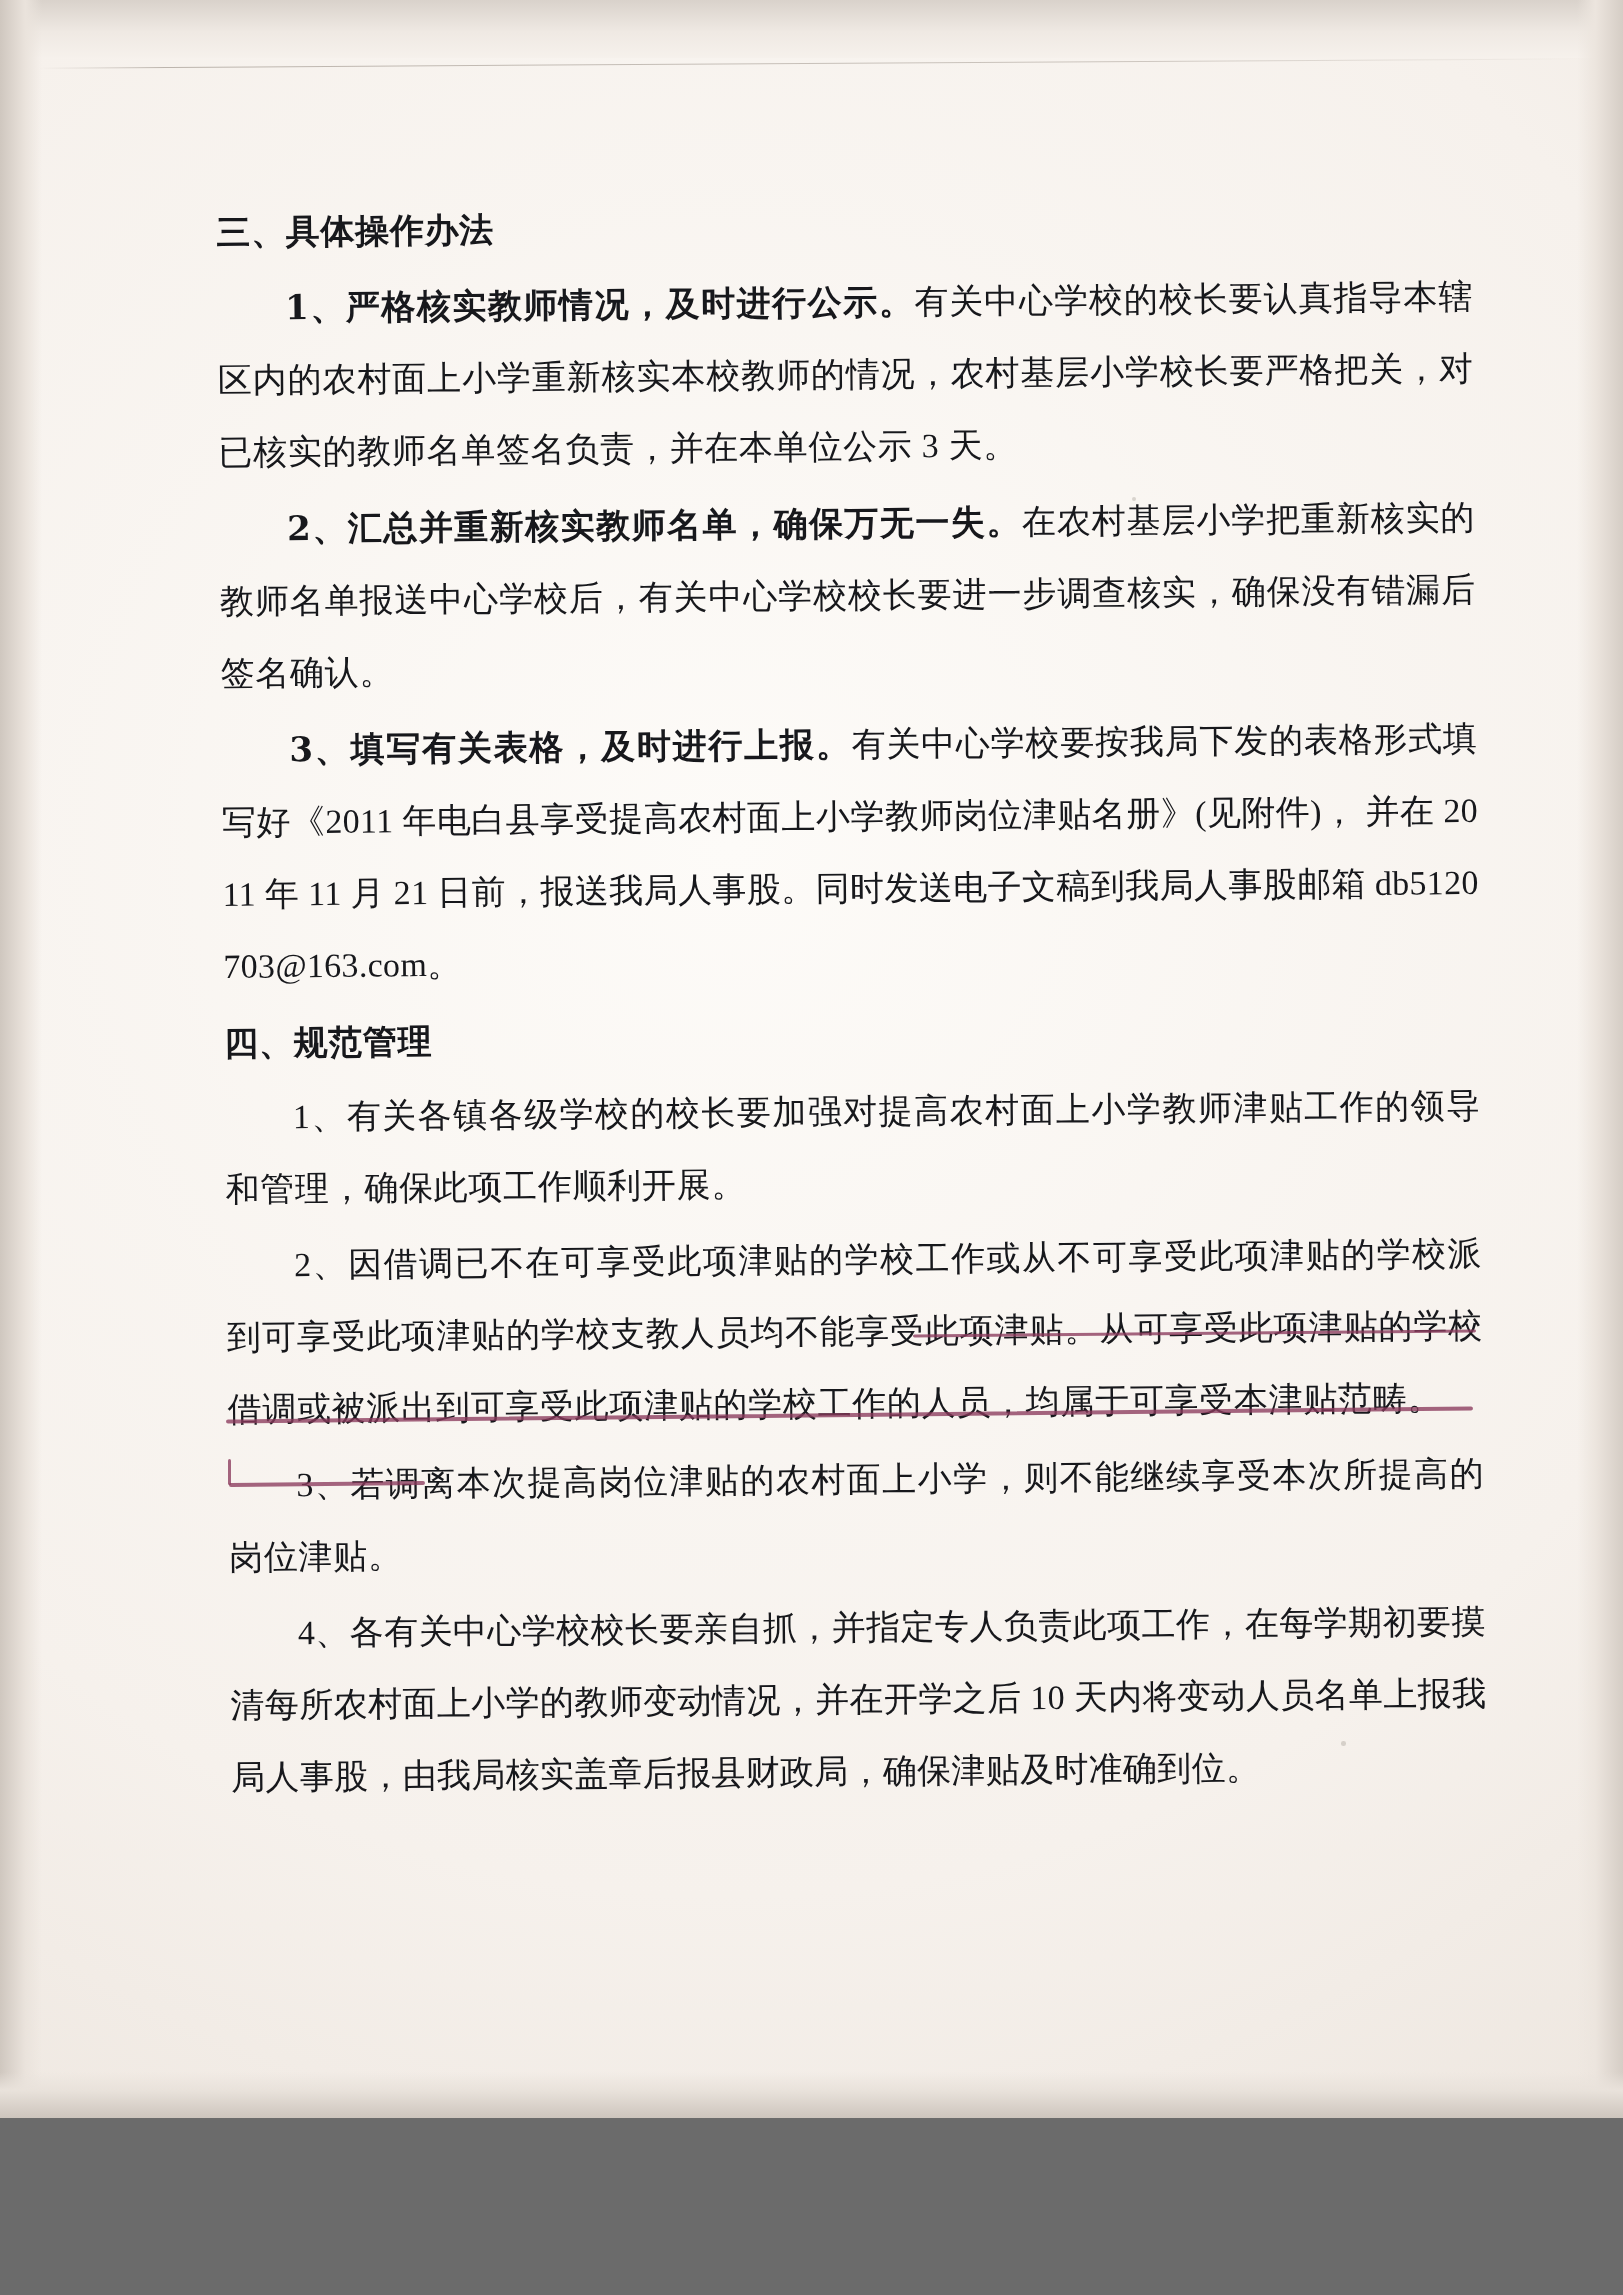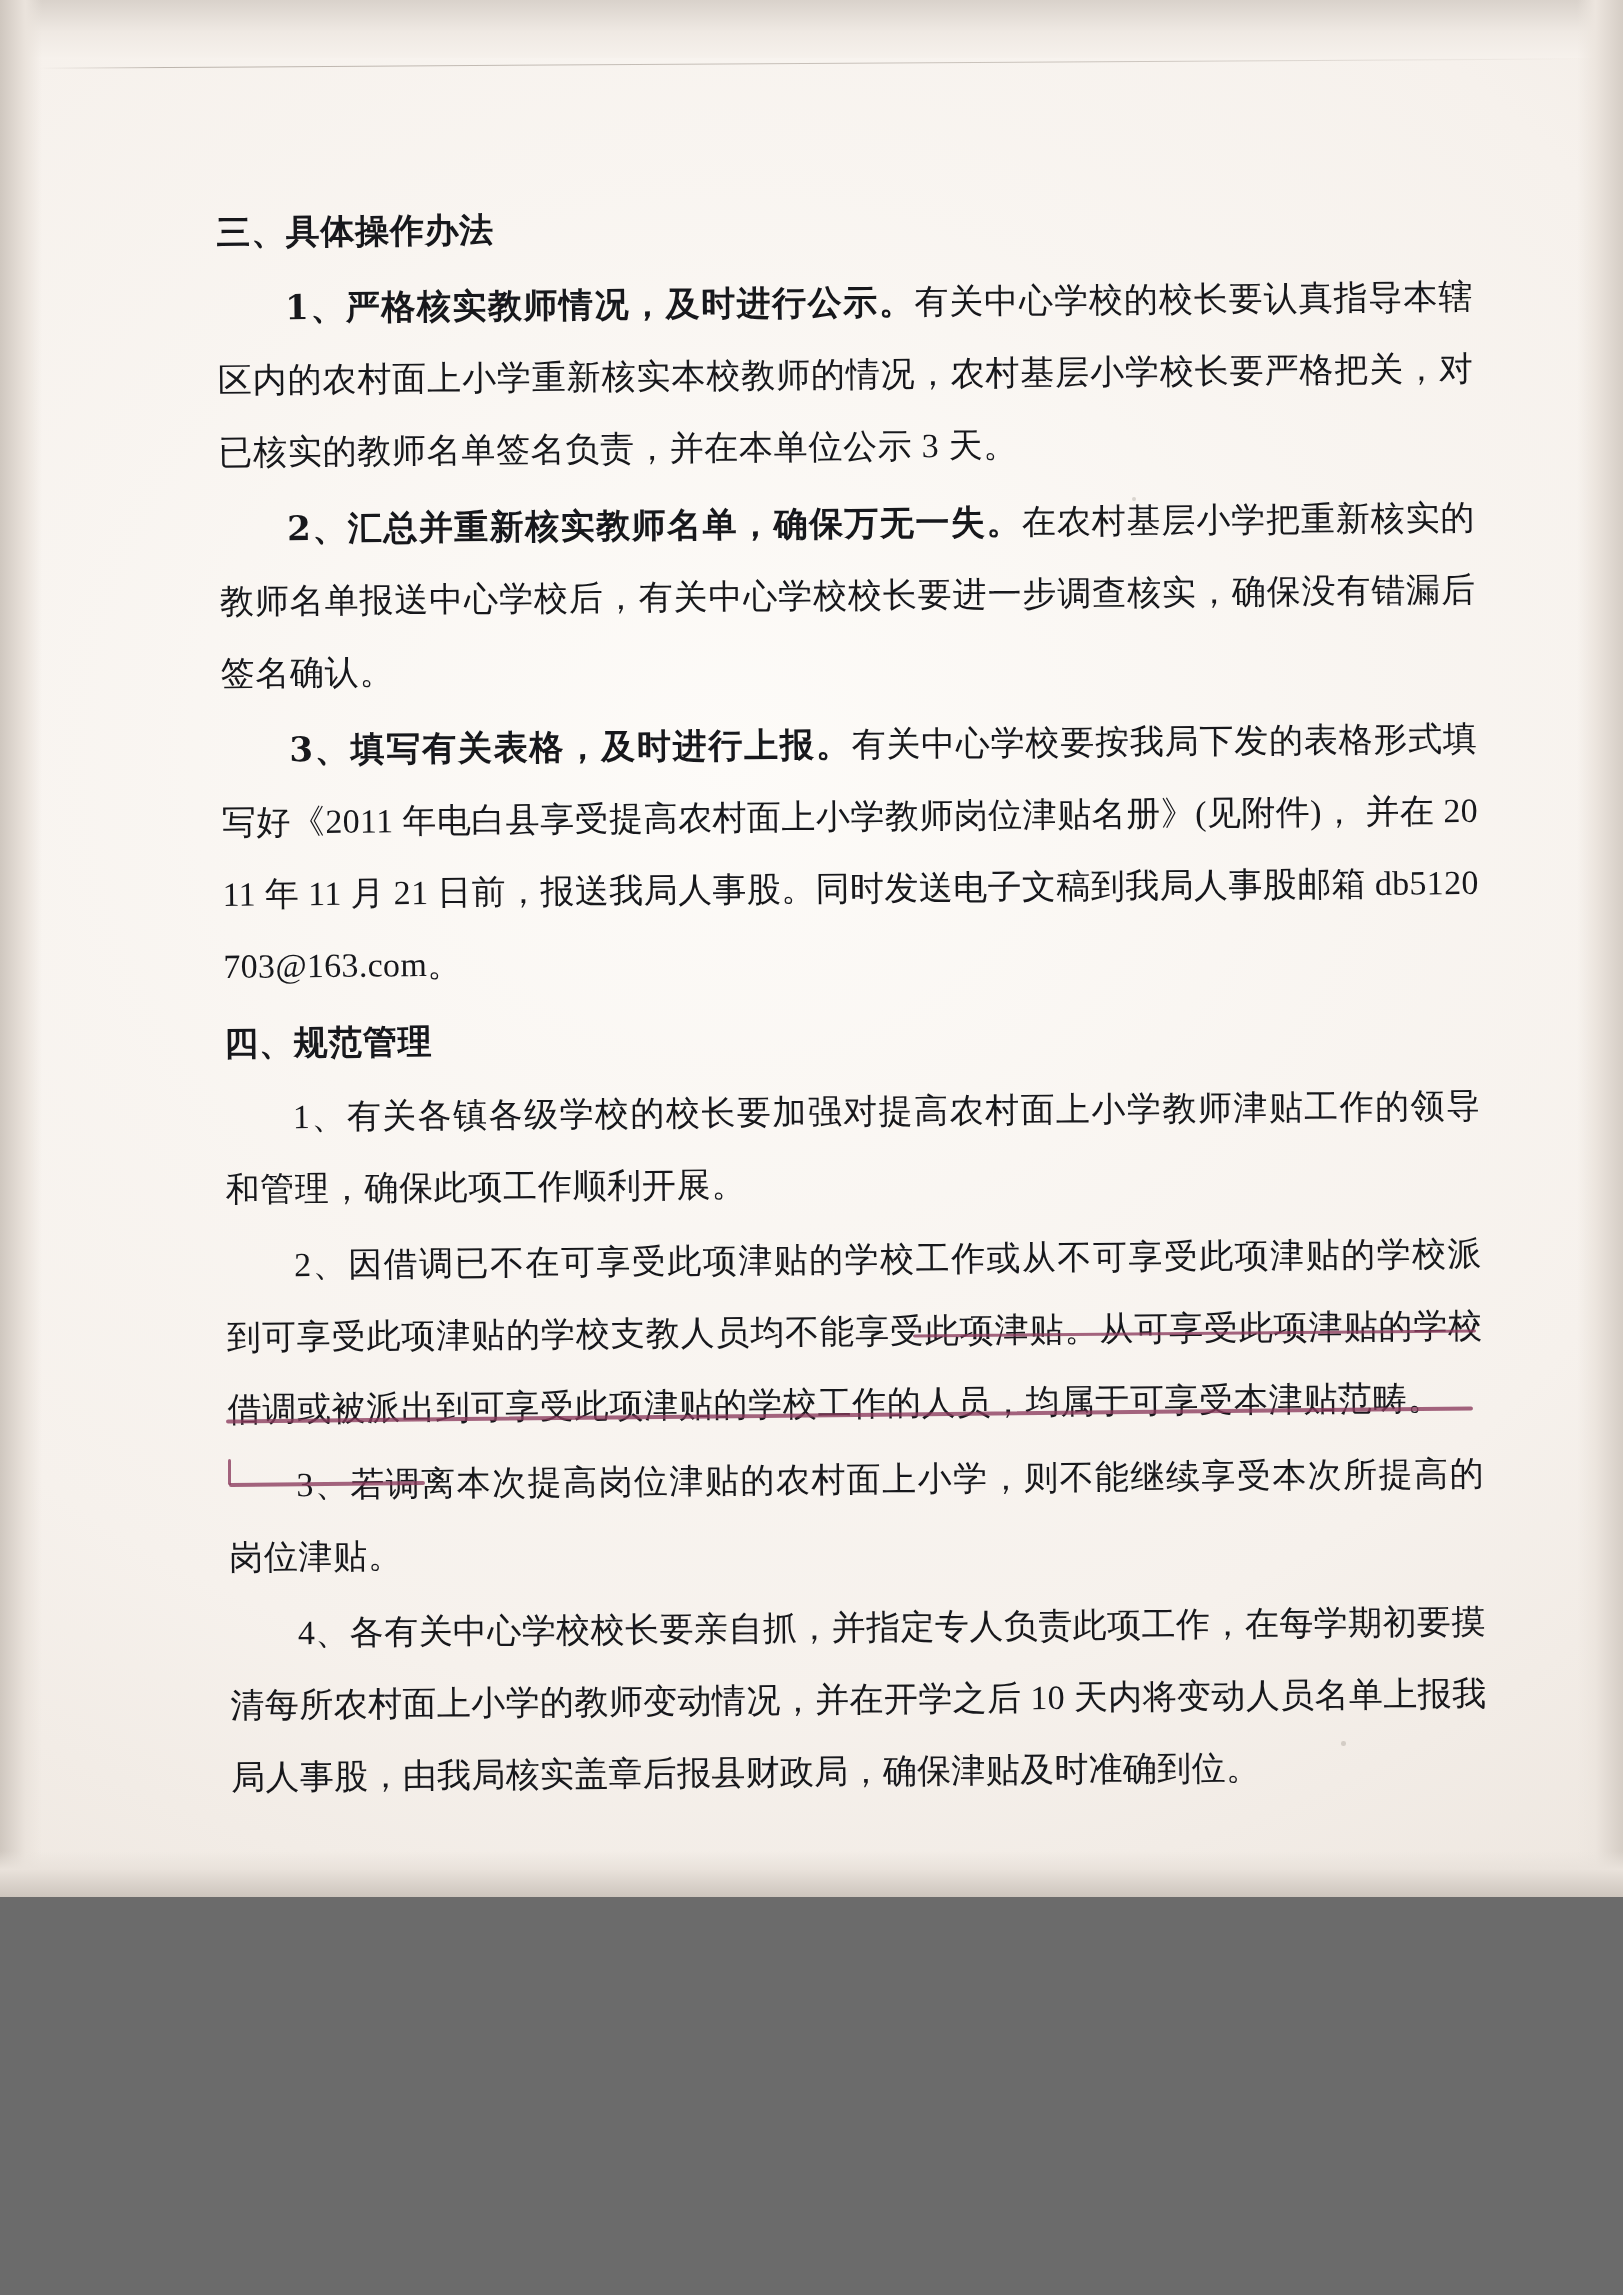--- a/index.html
+++ b/index.html
@@ -3,21 +3,21 @@
 <meta charset="utf-8">
 <style>
   html, body {
     margin: 0;
     padding: 0;
     background: #6b6b6b;
   }
   .page {
     position: relative;
     width: 1623px;
-    height: 1897px;
+    height: 2118px;
     background: #f3eeea;
     overflow: hidden;
     font-family: "Liberation Serif", "DejaVu Serif", serif;
   }
   
   .paper-tint {
     position: absolute;
     inset: 0;
     background:
       radial-gradient(ellipse 120% 90% at 45% 40%, #fdfbf8 0%, #f6f1ec 55%, #eee7e0 80%, #e6ddd4 100%);

